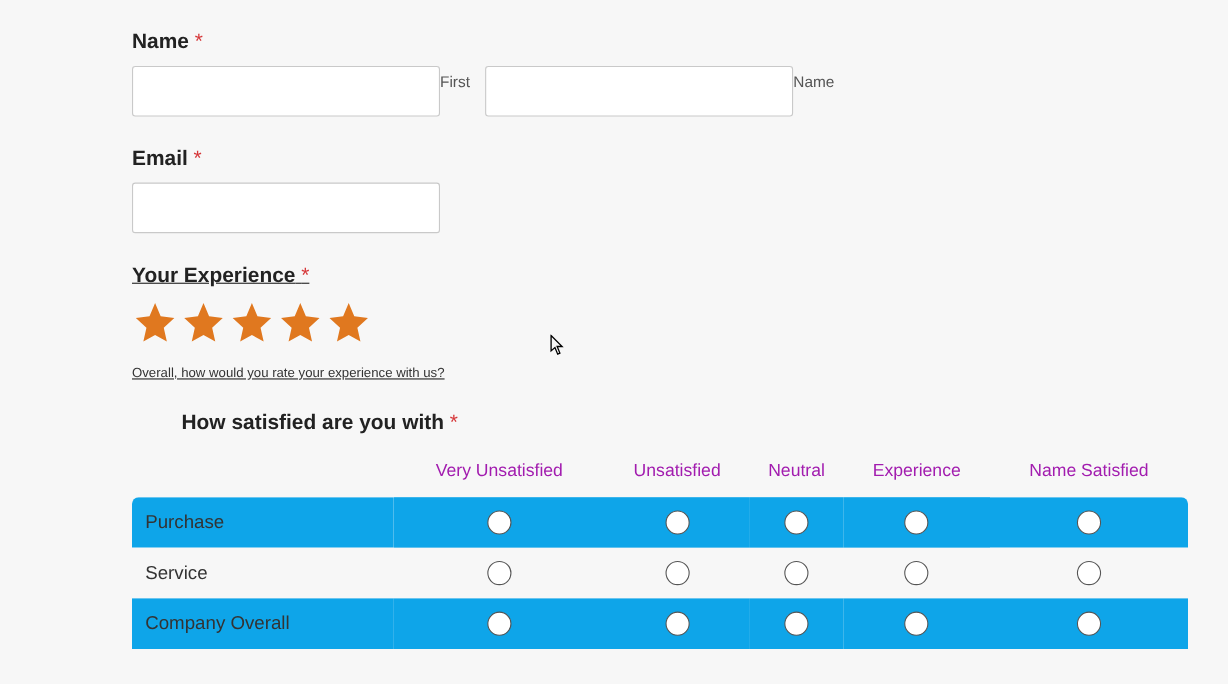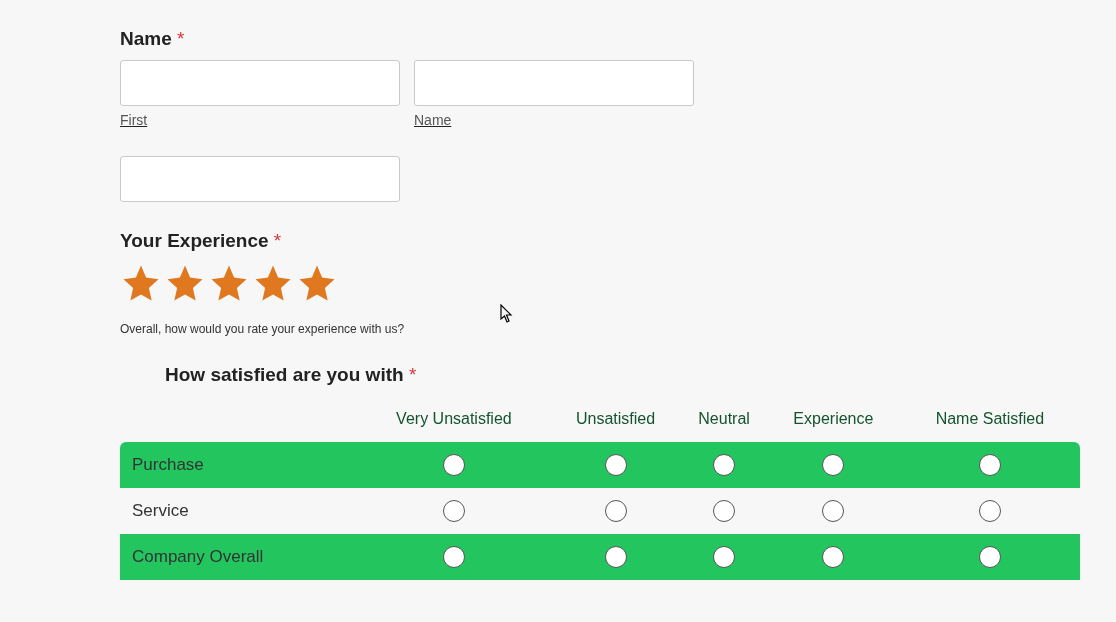--- a/index.html
+++ b/index.html
@@ -31,22 +31,21 @@
     .req {
       color: #d63638;
       font-weight: 400;
     }
     .name-row {
       display: flex;
       gap: 14px;
     }
     .name-col {
       display: flex;
-      flex-direction: column;
-      text-decoration: underline;
+      flex-direction: row;
     }
     input[type="text"],
     input[type="email"] {
       height: 46px;
       border: 1px solid #c9c9c9;
       border-radius: 3px;
       padding: 0 10px;
       font-size: 15px;
       background: #fff;
       width: 280px;
@@ -72,44 +71,45 @@
       width: 42px;
       height: 42px;
       fill: #e0781f;
       cursor: pointer;
     }
     .desc {
       font-size: 12px;
       color: #333;
     }
     .exp-field {
+      text-decoration: underline;
     }
     .likert-label {
       font-weight: 700;
       font-size: 19px;
       margin-bottom: 16px;
       display: block;
       margin-left: 45px;
     }
     .likert-table {
       width: 100%;
       border-collapse: collapse;
     }
     .likert-table thead th {
       font-weight: 400;
       font-size: 16px;
-      color: #14532d;
+      color: #a21caf;
       padding: 8px 0 14px;
       text-align: center;
     }
     .likert-table thead th:first-child {
       text-align: left;
     }
     .likert-table tbody tr {
-      background: #22c55e;
+      background: #0ea5e9;
     }
     .likert-table tbody tr:nth-child(even) {
       background: #f7f7f7;
     }
     .likert-table tbody td {
       padding: 12px 0;
       text-align: center;
       font-size: 17px;
       color: #333;
     }
@@ -158,20 +158,24 @@
         <span class="sublabel">First</span>
       </div>
       <div class="name-col">
         <input type="text" class="last-input" value="" style="">
         <span class="sublabel">Name</span>
       </div>
     </div>
   </div>
 
   <div class="field">
+    <label class="label">
+      <span>Email</span>
+      <span class="req">*</span>
+    </label>
     <input type="email" class="email-input" value="" style="">
   </div>
 
   <div class="field exp-field">
     <label class="label">
       <span>Your Experience</span>
       <span class="req">*</span>
     </label>
     <div class="stars">
       <svg class="star-svg" viewBox="0 0 24 24">

